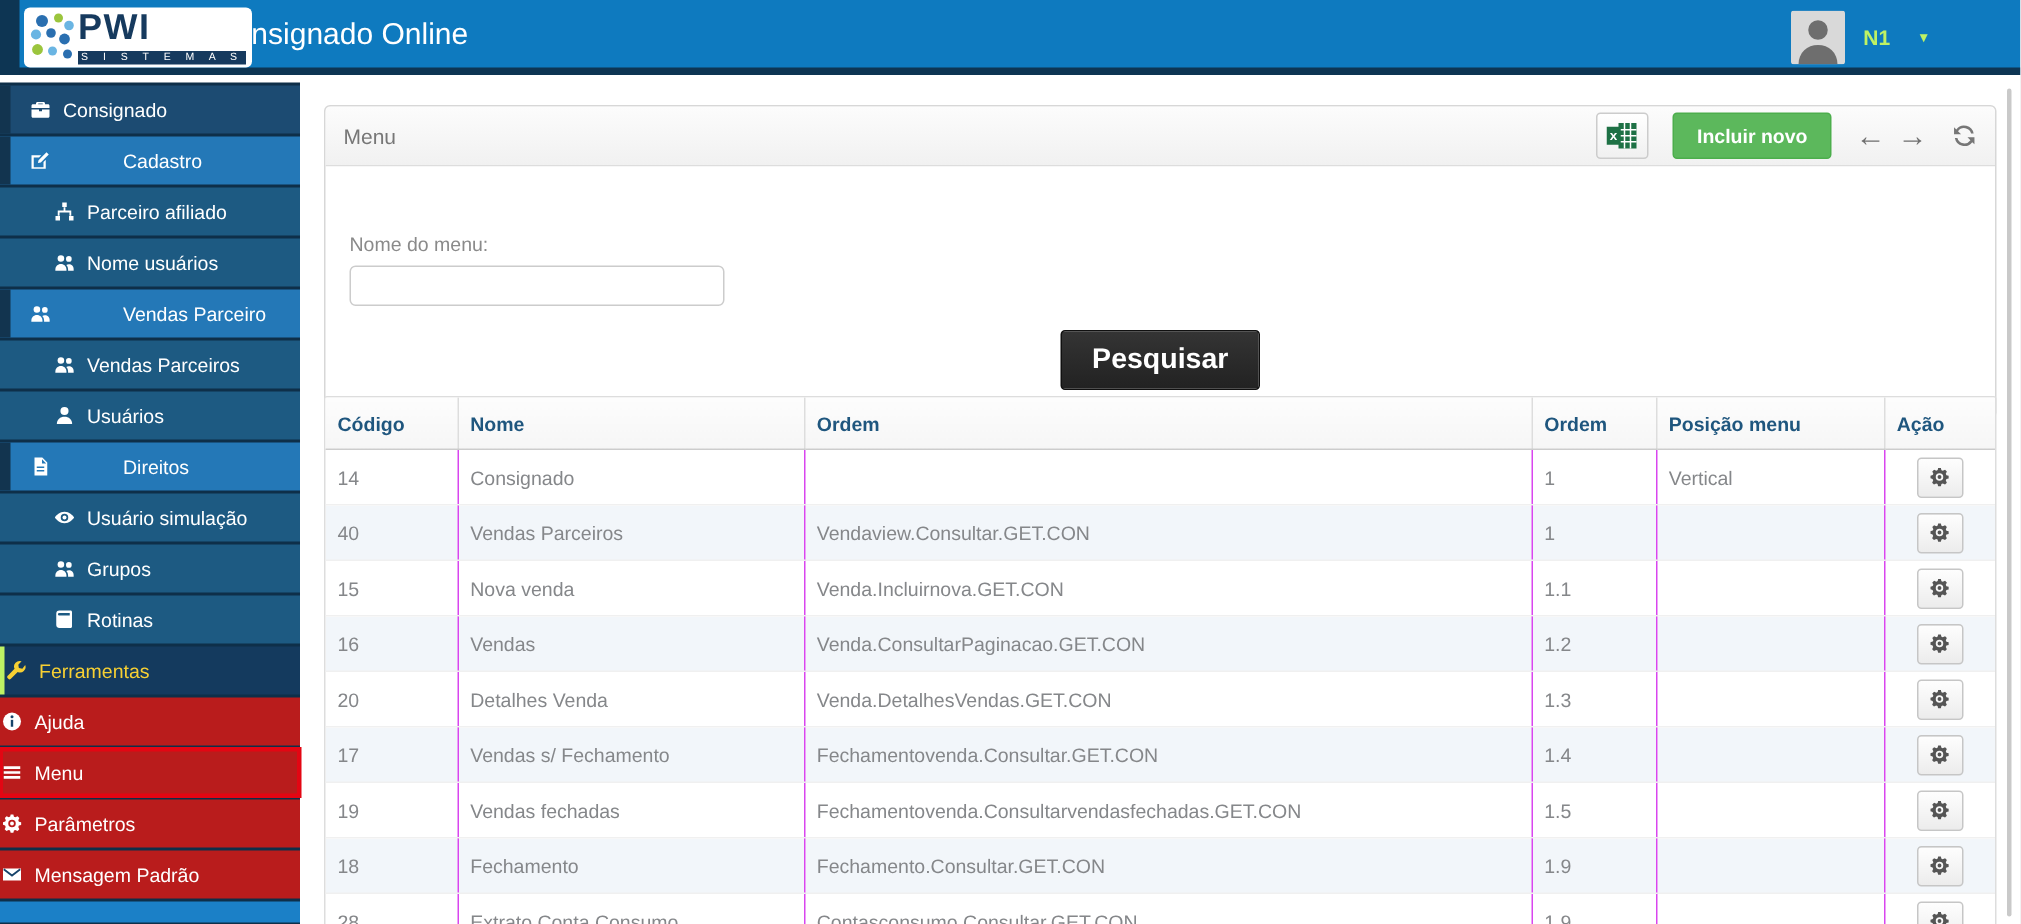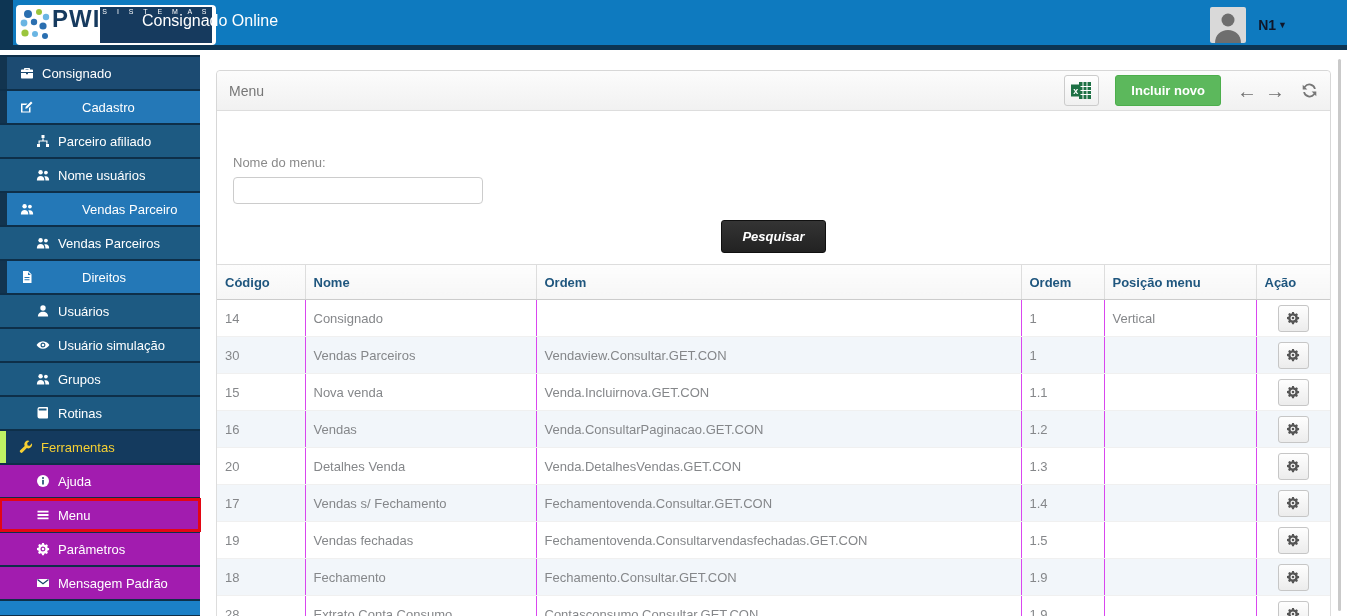--- a/index.html
+++ b/index.html
@@ -5,39 +5,39 @@
   * { margin:0; padding:0; box-sizing:border-box; }
   html,body { background:#e8e8e8; }
   body { font-family:"Liberation Sans", sans-serif; }
   .screen { position:relative; width:1347px; height:616px; background:#fff; overflow:hidden; margin:0 auto; }
 
   
   .topbar { position:absolute; left:0; top:0; width:100%; height:50px; background:#0e7abf; border-bottom:5px solid #0d3553; }
   .topbar-edge { position:absolute; left:0; top:0; width:13px; height:50px; background:#0d3553; }
   .logo { position:absolute; left:16px; top:5px; height:40px; background:#fff; border-radius:4px; display:flex; align-items:stretch; padding:2px 4px 2px 2px; }
   .logo-dots { width:34px; height:36px; }
-  .logo-right { display:flex; flex-direction:row; justify-content:space-between; }
+  .logo-right { display:flex; flex-direction:column; justify-content:space-between; }
   .logo-pwi { color:#163a5e; font-weight:bold; font-size:24px; line-height:24px; letter-spacing:1px; }
   .logo-sistemas { background:#163a5e; color:#fff; font-size:7px; letter-spacing:4px; text-align:center; padding:1px 2px; }
-  .app-title { position:absolute; left:142px; top:12px; color:#fff; font-size:16px; font-weight:normal; }
+  .app-title { position:absolute; left:142px; top:12px; color:#fff; font-size:20px; font-weight:normal; }
   .user-box { position:absolute; right:60px; top:7px; display:flex; align-items:center; gap:12px; }
   .avatar { width:36px; height:36px; border-radius:2px; overflow:hidden; display:block; }
-  .user-name { color:#0f172a; font-weight:bold; font-size:14px; display:flex; align-items:center; gap:2px; cursor:pointer; }
+  .user-name { color:#bef264; font-weight:bold; font-size:14px; display:flex; align-items:center; gap:18px; cursor:pointer; }
   .caret { font-size:9px; }
 
   
   .sidebar { position:absolute; left:0; top:55px; width:200px; height:561px; background:#0e2f49; padding-top:2px; }
   .side-item { height:32px; margin-bottom:2px; display:flex; align-items:center; gap:8px; color:#fff; font-size:13px; cursor:pointer; position:relative; }
   .side-item .s-icon { width:15px; height:15px; display:inline-flex; align-items:center; justify-content:center; flex:0 0 15px; }
   .side-item .s-icon svg { width:14px; height:14px; fill:currentColor; }
   .v-dark  { background:#1c4b72; border-left:7px solid #12344f; padding-left:12px; }
   .v-open  { background:#2478b7; border-left:7px solid #12344f; padding-left:12px;gap:48px; }
   .v-sub   { background:#1d5a82; padding-left:35px; }
-  .v-subdark { background:#a21caf; padding-left:35px; }
-  .v-tools { background:#143a5e; border-left:6px solid #bef264; padding-left:12px; color:#f7d033; }
+  .v-subdark { background:#b91c1c; }
+  .v-tools { background:#143a5e; border-left:3px solid #bef264; color:#f7d033; }
   .hl-red  { outline:3px solid #e30613; outline-offset:-2px; z-index:3; }
   .side-partial { height:14px; background:#1b80c7; margin-top:1px; }
 
   
   .content { position:absolute; left:200px; top:55px; width:1147px; height:561px; background:#fff; }
   .v-scrollbar { position:absolute; right:6px; top:4px; width:3px; height:552px; background:#c9c9c9; border-radius:2px; }
 
   .panel { position:absolute; left:16px; top:15px; width:1115px; background:#fff; border:1px solid #d7d7d7; border-radius:4px; }
   .panel-head { height:40px; display:flex; align-items:center; padding:0 12px; background:linear-gradient(#fcfcfc,#f1f1f1); border-bottom:1px solid #ddd; border-radius:4px 4px 0 0; }
   .panel-title { color:#777; font-size:14px; }
@@ -45,21 +45,21 @@
   .btn-excel { width:35px; height:31px; border:1px solid #ccc; border-radius:3px; background:linear-gradient(#fff,#f0f0f0); display:flex; align-items:center; justify-content:center; cursor:pointer; }
   .btn-green { background:#5cb85c; border:1px solid #4cae4c; color:#fff; font-weight:bold; font-size:13px; padding:7px 15px; border-radius:3px; cursor:pointer; font-family:inherit; }
   .nav-arrows { display:flex; gap:8px; }
   .nav-arrow { color:#6f6f6f; font-size:20px; font-weight:bold; line-height:1; cursor:pointer; }
   .btn-refresh { cursor:pointer; display:flex; align-items:center; }
 
   .panel-body { padding:14px 16px 18px;margin-top:24px; }
   .field-label { color:#8a8a8a; font-size:13px; margin:6px 0 7px; display:block; }
   .field-input { width:250px; height:27px; border:1px solid #ccc; border-radius:4px; padding:0 8px; font-size:13px; color:#555; font-family:inherit; outline:none; }
   .search-row { text-align:center; margin-top:16px; }
-  .btn-dark { background:linear-gradient(#343434,#222); border:1px solid #101010; color:#fff; font-weight:bold; font-size:13px; padding:8px 20px; border-radius:3px; cursor:pointer; font-family:inherit;font-style:italic; }
+  .btn-dark { background:linear-gradient(#343434,#222); border:1px solid #101010; color:#fff; font-weight:bold; font-size:19px; padding:8px 20px; border-radius:3px; cursor:pointer; font-family:inherit; }
 
   
   .grid { position:absolute; left:16px; top:209px; width:1115px; border:1px solid #ddd; border-radius:2px; background:#fff; }
   table { width:100%; border-collapse:collapse; table-layout:fixed; font-size:13px; }
   th { text-align:left; color:#1f567e; font-weight:bold; padding:10px 8px 9px; background:linear-gradient(#fdfdfd,#f6f6f6); border-right:1px solid #ddd; border-bottom:1px solid #ccc; }
   th:last-child { border-right:none; }
   td { color:#85878a; padding:0 8px; height:37px; border-right:1px solid #d946ef; border-bottom:1px solid #f0f0f0; overflow:hidden; white-space:nowrap; }
   td:last-child { border-right:none; }
   tbody tr:nth-child(even) td { background:#f2f6fa; }
   .gear-btn { width:31px; height:27px; border:1px solid #c6c6c6; border-radius:3px; background:linear-gradient(#fefefe,#ececec); color:#555; font-size:15px; line-height:1; cursor:pointer; display:inline-flex; align-items:center; justify-content:center; }
@@ -158,36 +158,36 @@
           <span class="s-icon">
             <svg viewBox="0 0 14 14">
               <circle cx="4.6" cy="4.3" r="2.2"></circle>
               <circle cx="9.9" cy="4.6" r="1.9"></circle>
               <path d="M.9 11.8c0-2.3 1.6-3.8 3.7-3.8s3.7 1.5 3.7 3.8v.7H.9z"></path>
               <path d="M9.4 12.5v-.7c0-1.3-.4-2.4-1.2-3.2.5-.3 1-.4 1.7-.4 1.8 0 3.2 1.3 3.2 3.2v1.1z"></path>
             </svg>
           </span>
           <span>Vendas Parceiros</span>
         </div>
-        <div class="side-item v-open">
-          <span class="s-icon">
-            <svg viewBox="0 0 14 14">
-              <path fill-rule="evenodd" d="M3 1h5.2L11.5 4.3V13H3zm5 1.2V5h2.8zM4.5 7h5v1h-5zm0 2.3h5v1h-5z"></path>
-            </svg>
-          </span>
-          <span>Direitos</span>
-        </div>
         <div class="side-item v-sub">
           <span class="s-icon">
             <svg viewBox="0 0 14 14">
               <circle cx="7" cy="4" r="2.7"></circle>
               <path d="M1.9 12.6c0-3 2.2-4.8 5.1-4.8s5.1 1.8 5.1 4.8z"></path>
             </svg>
           </span>
           <span>Usuários</span>
+        </div>
+        <div class="side-item v-open">
+          <span class="s-icon">
+            <svg viewBox="0 0 14 14">
+              <path fill-rule="evenodd" d="M3 1h5.2L11.5 4.3V13H3zm5 1.2V5h2.8zM4.5 7h5v1h-5zm0 2.3h5v1h-5z"></path>
+            </svg>
+          </span>
+          <span>Direitos</span>
         </div>
         <div class="side-item v-sub">
           <span class="s-icon">
             <svg viewBox="0 0 14 14">
               <path d="M7 3.2C3.9 3.2 1.5 5.5.6 7c.9 1.5 3.3 3.8 6.4 3.8s5.5-2.3 6.4-3.8C12.5 5.5 10.1 3.2 7 3.2zm0 6.3A2.5 2.5 0 1 1 7 4.5a2.5 2.5 0 0 1 0 5z"></path>
               <circle cx="7" cy="7" r="1.3"></circle>
             </svg>
           </span>
           <span>Usuário simulação</span>
         </div>
@@ -328,21 +328,21 @@
               <td>Vertical</td>
               <td class="td-acao"><button class="gear-btn">
                   <span style="display: inline-flex; width: 14px; height: 14px;">
                     <svg viewBox="0 0 14 14" style="fill: rgb(85, 85, 85);">
                       <path fill-rule="evenodd" d="M7 4.5A2.5 2.5 0 1 0 7 9.5 2.5 2.5 0 0 0 7 4.5zm0 1.2A1.3 1.3 0 1 1 7 8.3 1.3 1.3 0 0 1 7 5.7zM6.1 1h1.8l.4 1.5.9.4 1.5-.7 1.2 1.2-.7 1.5.4.9 1.5.4v1.8l-1.5.4-.4.9.7 1.5-1.2 1.2-1.5-.7-.9.4-.4 1.5H6.1l-.4-1.5-.9-.4-1.5.7-1.2-1.2.7-1.5-.4-.9L1 7.9V6.1l1.5-.4.4-.9-.7-1.5 1.2-1.2 1.5.7.9-.4z"></path>
                     </svg>
                   </span>
                 </button></td>
             </tr>
             <tr>
-              <td>30</td>
+              <td>40</td>
               <td>Vendas Parceiros</td>
               <td>Vendaview.Consultar.GET.CON</td>
               <td>1</td>
               <td></td>
               <td class="td-acao"><button class="gear-btn">
                   <span style="display: inline-flex; width: 14px; height: 14px;">
                     <svg viewBox="0 0 14 14" style="fill: rgb(85, 85, 85);">
                       <path fill-rule="evenodd" d="M7 4.5A2.5 2.5 0 1 0 7 9.5 2.5 2.5 0 0 0 7 4.5zm0 1.2A1.3 1.3 0 1 1 7 8.3 1.3 1.3 0 0 1 7 5.7zM6.1 1h1.8l.4 1.5.9.4 1.5-.7 1.2 1.2-.7 1.5.4.9 1.5.4v1.8l-1.5.4-.4.9.7 1.5-1.2 1.2-1.5-.7-.9.4-.4 1.5H6.1l-.4-1.5-.9-.4-1.5.7-1.2-1.2.7-1.5-.4-.9L1 7.9V6.1l1.5-.4.4-.9-.7-1.5 1.2-1.2 1.5.7.9-.4z"></path>
                     </svg>
                   </span>

